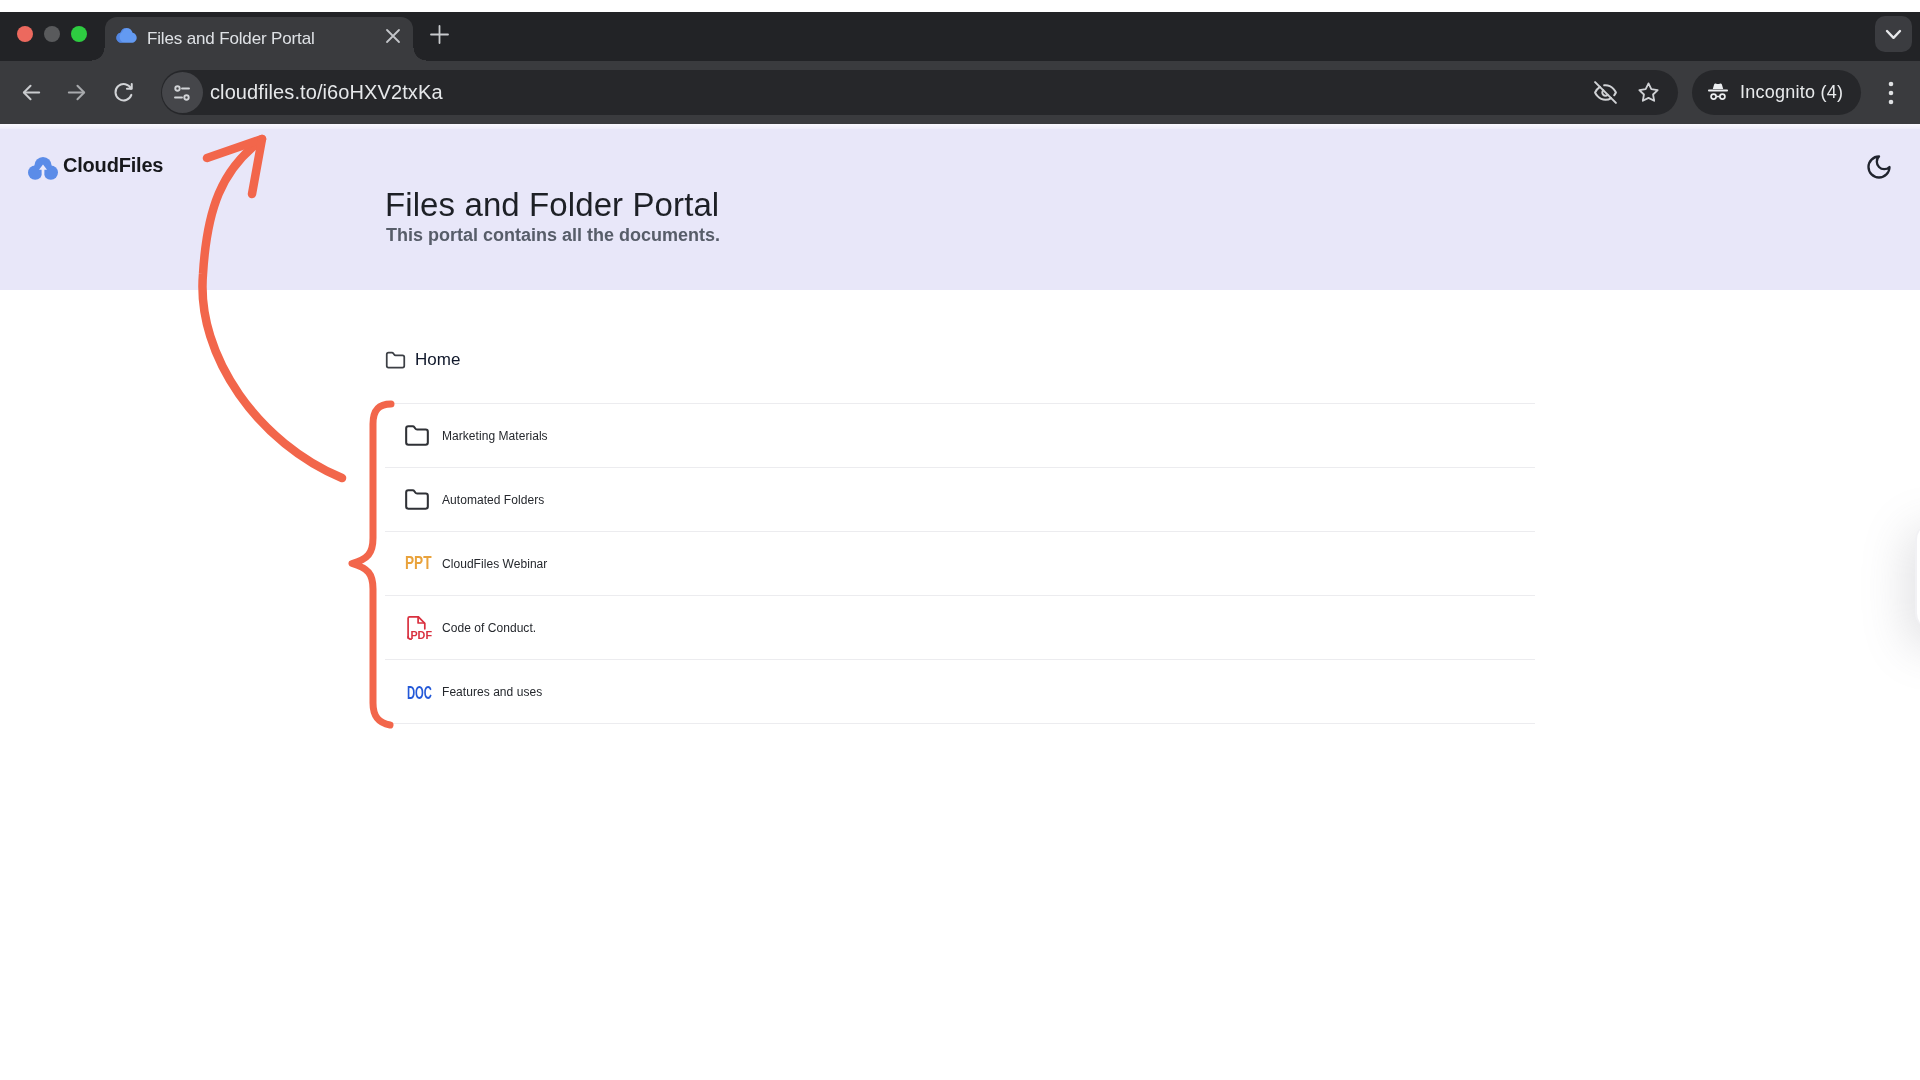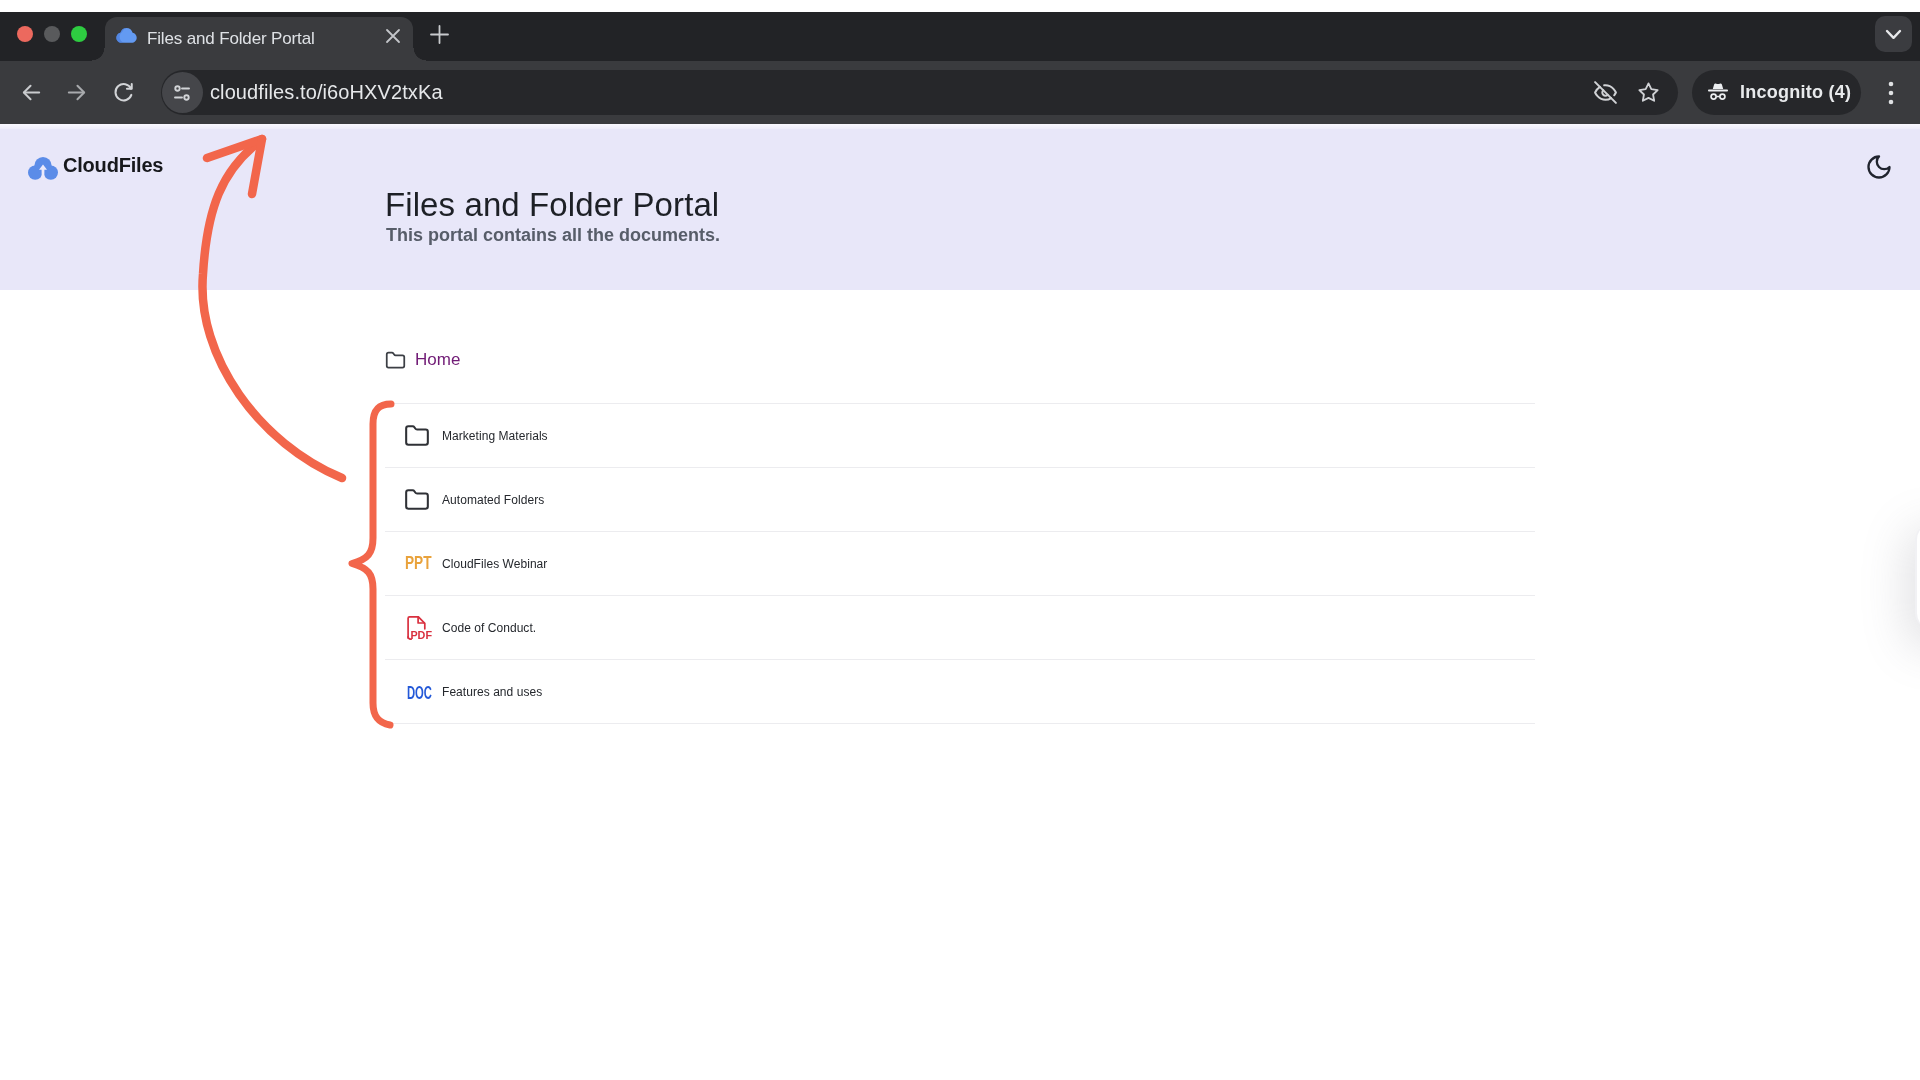--- a/index.html
+++ b/index.html
@@ -18,29 +18,29 @@
   #footR { left:413px; background:radial-gradient(circle at 100% 0, rgba(0,0,0,0) 12px, #3a3b3e 12.5px); }
   #tabtitle { left:147px; top:5px; height:44px; line-height:44px; font-size:17px;
               color:#dfe2e6; letter-spacing:-.15px; }
   #chevbtn { left:1875px; top:4px; width:37px; height:36px; border-radius:10px; background:#3b3c40; }
 
   #toolbar { left:0; top:49px; width:1920px; height:63px; background:#3a3b3e; }
   #pill { left:161px; top:58px; width:1517px; height:45px; border-radius:23px; background:#26272a; }
   #tunecirc { left:162px; top:60px; width:41px; height:41px; border-radius:50%; background:#45464a; }
   #url { left:210px; top:58px; height:32px; line-height:45px; font-size:20px; color:#e6e8ea; letter-spacing:.1px; }
   #incog { left:1692px; top:58px; width:169px; height:45px; border-radius:23px; background:#26272a; }
-  #incogtxt { left:1740px; top:58px; height:45px; line-height:45px; font-size:18px; color:#e8eaec; letter-spacing:.25px;font-weight:bold; }
+  #incogtxt { left:1740px; top:58px; height:45px; line-height:45px; font-size:18px; color:#e8eaec; letter-spacing:.25px; }
 
   
   #band { left:0; top:112px; width:1920px; height:166px; background:#e8e7f9; }
   #logotext { left:63px; top:142px; font-size:20px; font-weight:bold; color:#17181c; letter-spacing:-.2px; }
   #ptitle { left:385px; top:174px; font-size:33px; font-weight:500; color:#1d2026; letter-spacing:.1px; }
   #psub { left:386px; top:213px; font-size:18px; color:#575d69; letter-spacing:0;font-weight:bold; }
 
-  #hometxt { left:415px; top:337px; font-size:17px; font-weight:500; color:#701a75; height:21px; line-height:21px; }
+  #hometxt { left:415px; top:337px; font-size:17px; font-weight:500; color:#0f172a; height:21px; line-height:21px; }
 
   .sep { left:385px; width:1150px; height:1px; background:#ececef; }
   .rowtxt { font-size:12px; color:#25282d; font-weight:500; height:24px; line-height:24px; letter-spacing:.05px; }
 
   #sidewidget { left:1915px; top:512px; width:40px; height:105px; background:#fff;
     border-left:2px solid #f1f1f4; border-radius:16px;
     box-shadow:0 12px 46px 8px rgba(125,125,138,.24); }
 </style>
 </head>
 <body>

